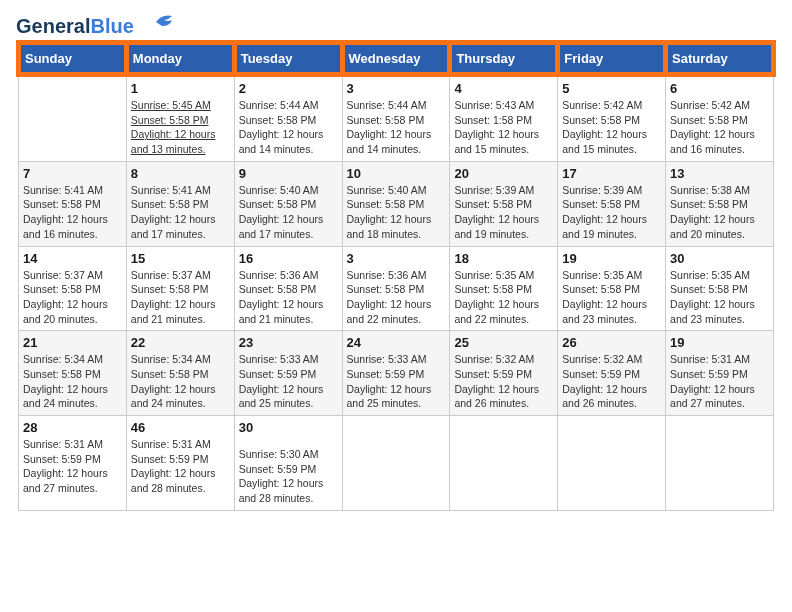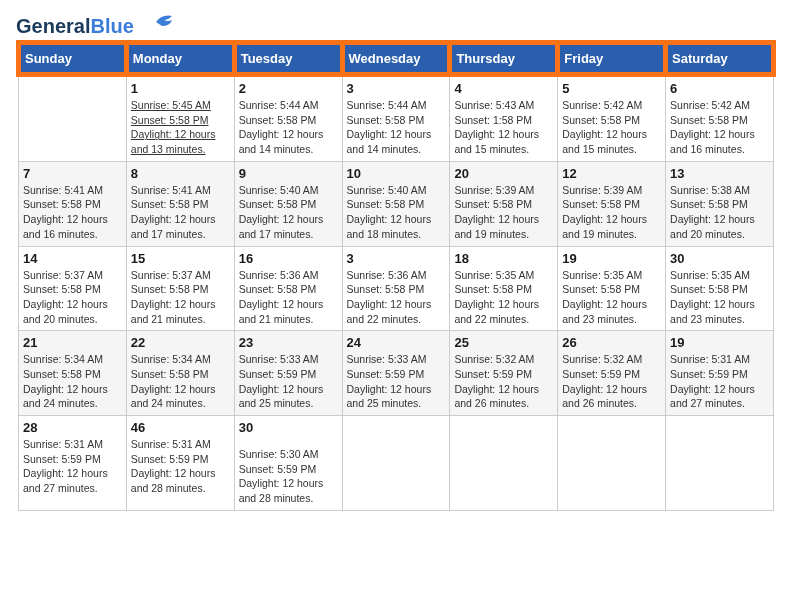--- a/index.html
+++ b/index.html
@@ -186,21 +186,21 @@
 and 18 minutes.</div>
           </td>
           <td>
             <span class="day-number">20</span>
             <div class="day-info" style="white-space: pre-line;">Sunrise: 5:39 AM
 Sunset: 5:58 PM
 Daylight: 12 hours
 and 19 minutes.</div>
           </td>
           <td>
-            <span class="day-number">12</span>
+            <span class="day-number">17</span>
             <div class="day-info" style="white-space: pre-line;">Sunrise: 5:39 AM
 Sunset: 5:58 PM
 Daylight: 12 hours
 and 19 minutes.</div>
           </td>
           <td>
             <span class="day-number">13</span>
             <div class="day-info" style="white-space: pre-line;">Sunrise: 5:38 AM
 Sunset: 5:58 PM
 Daylight: 12 hours

